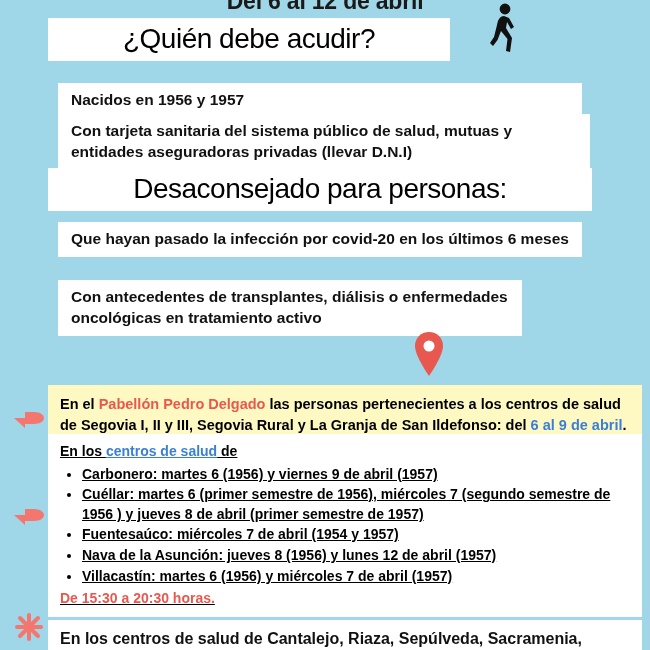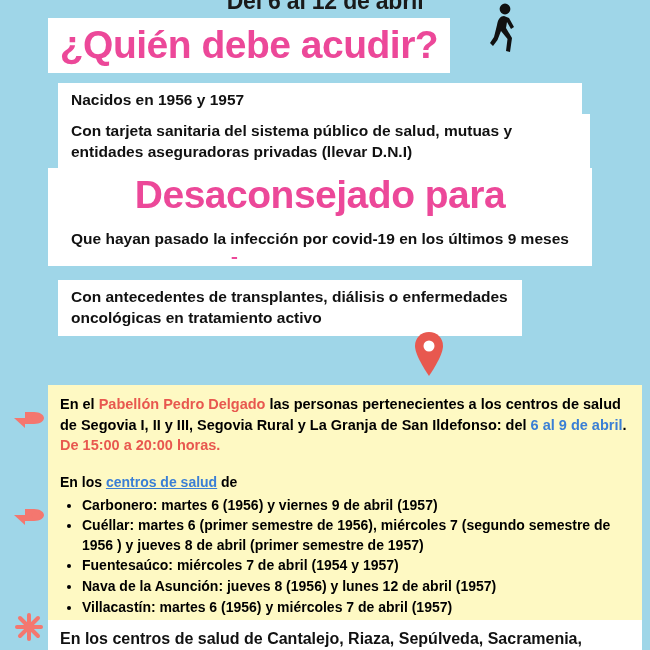--- a/index.html
+++ b/index.html
@@ -38,23 +38,23 @@
     background: #ffffff;
     box-sizing: border-box;
     padding: 7px 13px;
     color: #111;
     font-size: 15.5px;
     font-weight: bold;
     line-height: 1.35;
   }
 
   .heading {
-    color: #ec4899;
-    font-size: 39px;
-    font-weight: bold;
+    color: #000000;
+    font-size: 28px;
+    font-weight: normal;
     letter-spacing: -0.5px;
     line-height: 1.1;
   }
 
   
   .q1 {
     position: absolute;
     top: 18px;
     left: 48px;
     width: 402px;
@@ -109,28 +109,29 @@
     left: 48px;
     width: 570px;
     background: #fef9c3;
     font-weight: bold;
     font-size: 14.5px;
     padding: 9px 12px;
     line-height: 1.42;
   }
   .b6 {
     position: absolute;
-    top: 465px;
+    top: 434px;
     left: 48px;
     width: 570px;
-    background: #fef9c3;
+    background: #ffffff;
     font-weight: bold;
     font-size: 14px;
     padding: 8px 12px;
     line-height: 1.4;
+    text-decoration: underline;
   }
   .b7 {
     position: absolute;
     top: 620px;
     left: 48px;
     width: 570px;
     background: #ffffff;
     font-weight: bold;
     font-size: 16px;
     padding: 8px 12px;
@@ -209,21 +210,21 @@
     <span class="heading">¿Quién debe acudir?</span>
   </div>
 
   <div class="band b1">Nacidos en 1956 y 1957</div>
   <div class="band b2">Con tarjeta sanitaria del sistema público de salud, mutuas y entidades aseguradoras privadas (llevar D.N.I)</div>
 
   <div class="band q2">
     <span class="heading">Desaconsejado para personas:</span>
   </div>
 
-  <div class="band b3">Que hayan pasado la infección por covid-19 en los últimos 9 meses</div>
+  <div class="band b3">Que hayan pasado la infección por covid-20 en los últimos 6 meses</div>
   <div class="band b4">Con antecedentes de transplantes, diálisis o enfermedades oncológicas en tratamiento activo</div>
 
 
   <svg class="pin-icon" viewBox="0 0 34 48">
     <path d="M17 2 C9 2 3 8 3 16 C3 26 17 46 17 46 C17 46 31 26 31 16 C31 8 25 2 17 2 Z" fill="#e8584f"></path>
     <circle cx="17" cy="16" r="5.5" fill="#ffffff"></circle>
   </svg>
 
   <svg class="hand1" viewBox="0 0 34 30">
     <path d="M2 15 L13 15 L13 9 L22 9 C28 9 32 12 32 15 C32 18 28 21 22 21 L13 21 L13 25 Z" fill="#f4776f"></path>

